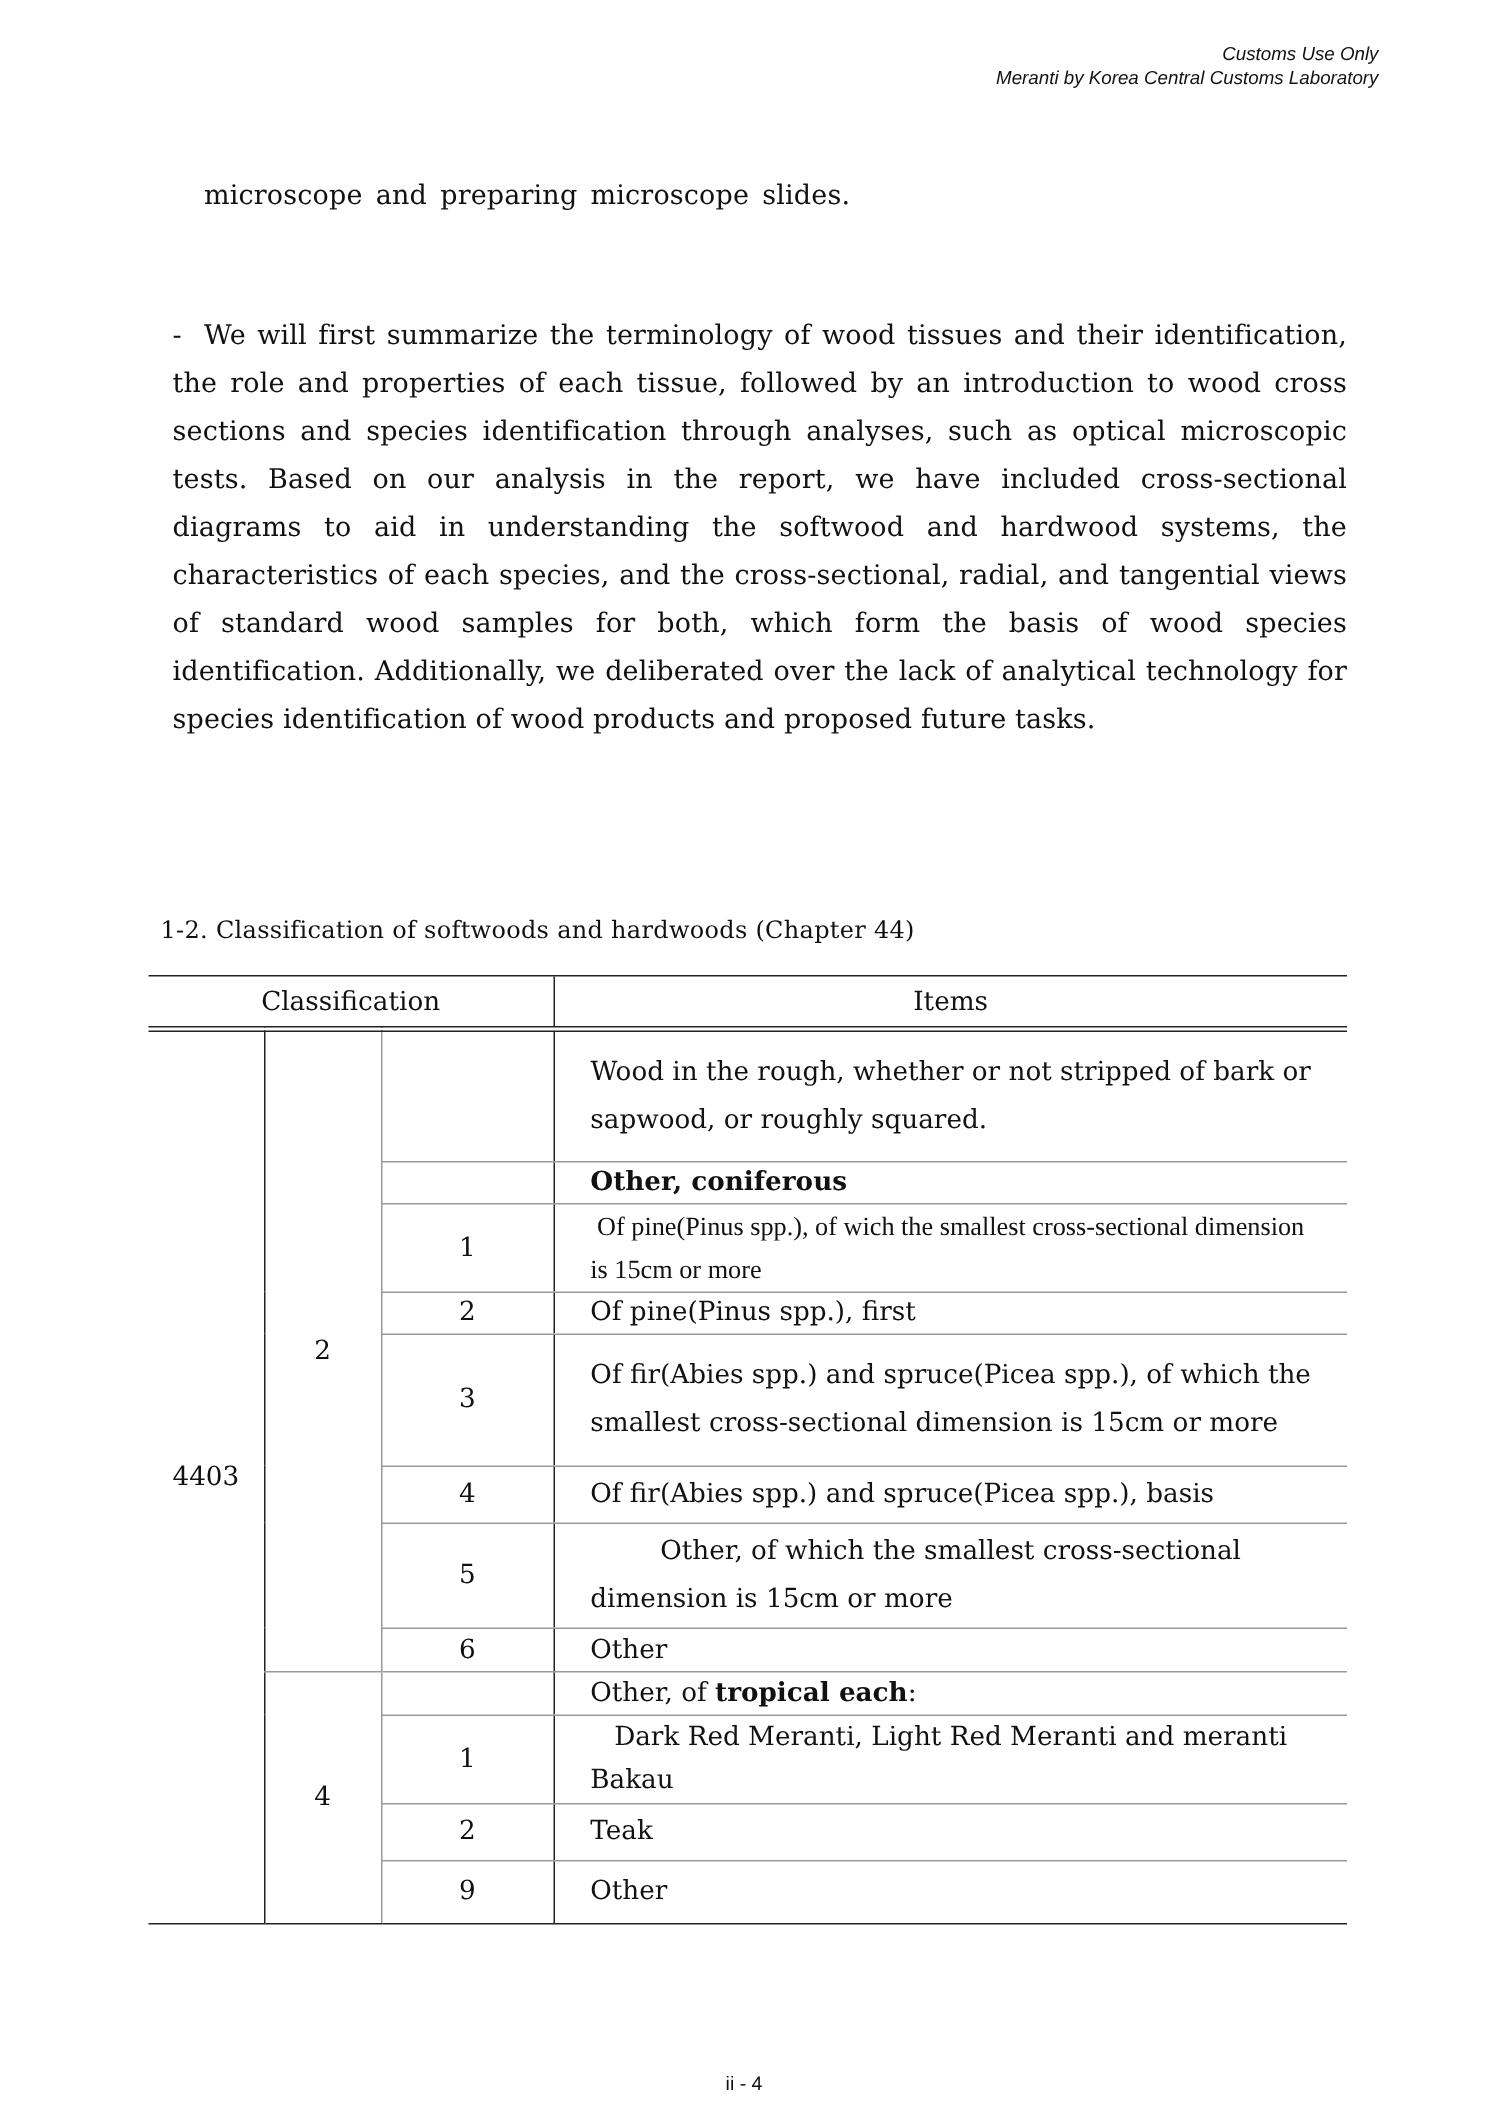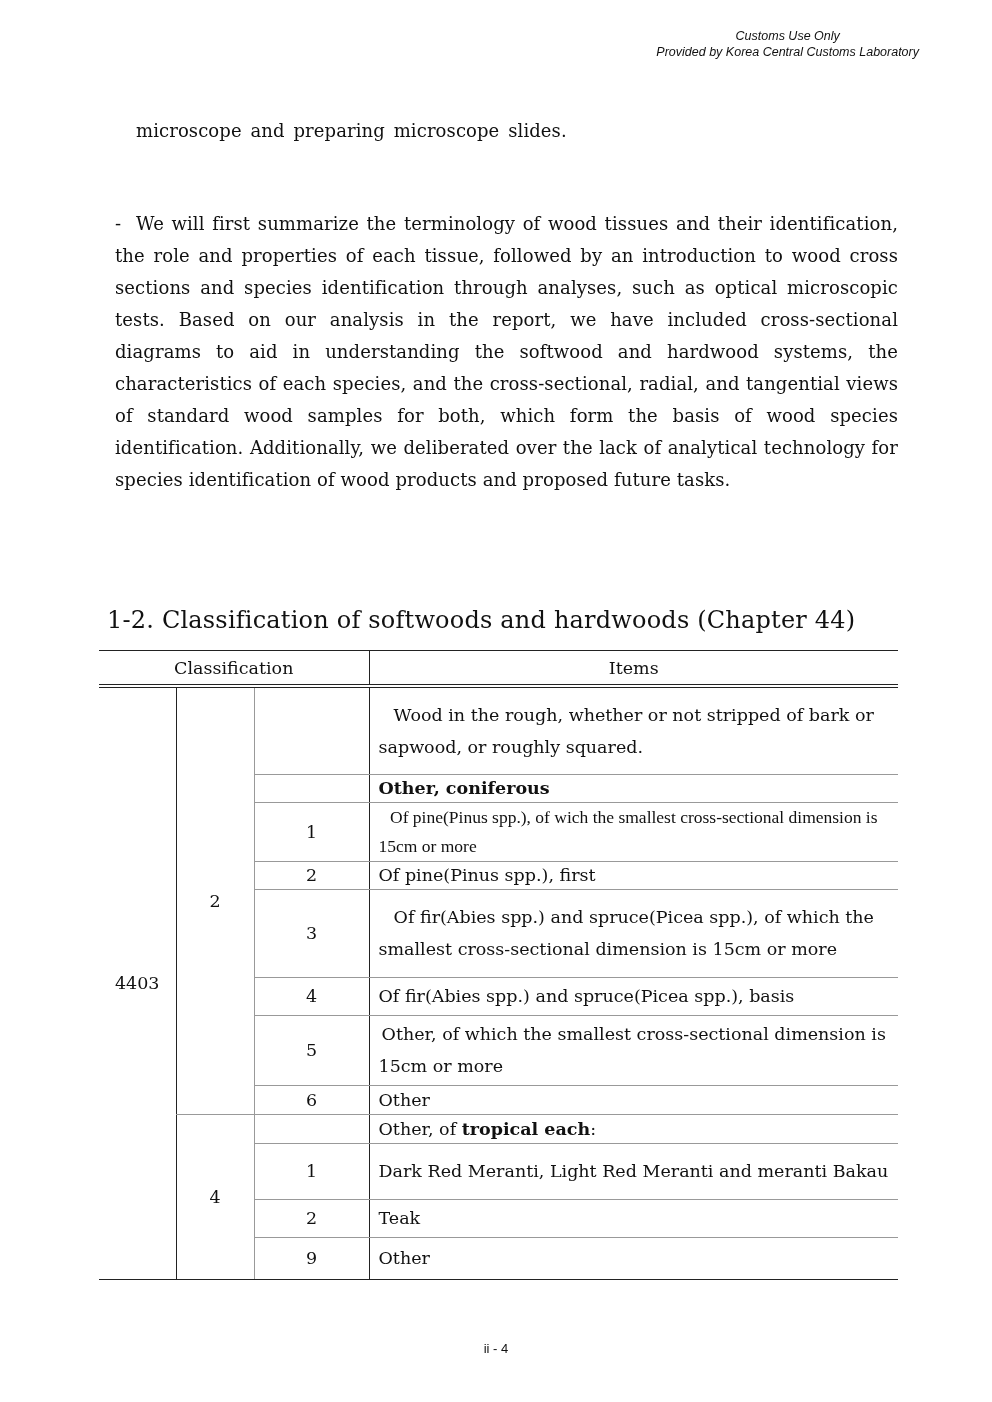--- a/index.html
+++ b/index.html
@@ -1,70 +1,70 @@
 <!DOCTYPE html>
 <html><head>
   <meta charset="utf-8">
   <style>
     html, body { margin: 0; padding: 0; background: #ffffff; }
     body { width: 992px; height: 1402px; position: relative; overflow: hidden; color: #111; }
     .header-note {
-      position: absolute; right: 73px; top: 28px; text-align: center;
+      position: absolute; right: 73px; top: 28px; text-align: right;
       font-family: "Liberation Sans", sans-serif; font-style: italic; font-size: 12.5px; line-height: 16px; color: #111;
     }
     .serif { font-family: "DejaVu Serif", "Liberation Serif", serif; }
     .para-cont {
       position: absolute; left: 136px; top: 115px; width: 762px;
       font-size: 18px; line-height: 32px; word-spacing: 3px; letter-spacing: 0.1px;
     }
     .bullet-para {
       position: absolute; left: 115px; top: 208px; width: 783px;
       font-size: 18px; line-height: 32px; text-align: justify; text-align-last: left;
       letter-spacing: 0.1px;
     }
     .bullet-para .dash { display: inline-block; width: 21px; }
     .bullet-para .body-text { }
     .section-heading {
       position: absolute; left: 107px; top: 602px;
-      font-size: 24px; line-height: 36px; letter-spacing: 0.2px;
+      font-size: 16px; line-height: 36px; letter-spacing: 0.2px;
     }
     table.cls {
       position: absolute; left: 99px; top: 650px; width: 799px;
       border-collapse: collapse; font-size: 17.5px; table-layout: fixed;
     }
     table.cls td, table.cls th { padding: 0; vertical-align: middle; text-align: center; }
     table.cls th {
       font-weight: normal; height: 33px; border-top: 1.5px solid #222;
       border-bottom: 4px double #222;
     }
     .c1 { width: 77px; }
     .c2 { width: 78px; }
     .c3 { width: 115px; }
     .c4 { width: auto; }
     .b-left-dark { border-left: 1.5px solid #222; margin-left: 24px; }
     .b-left-gray { border-left: 1.5px solid #999; }
     .row-b { border-bottom: 1.5px solid #999; }
     .center { text-align: center; }
     .item {
-      padding: 0 9px !important; text-align: justify; text-align-last: left;
+      padding: 0 24px !important; text-align: justify; text-align-last: left;
       line-height: 32px;
     }
     .bold { font-weight: bold; }
     .last-row td { border-bottom: 1.5px solid #222; }
     .page-num {
-      position: absolute; left: 0; width: 992px; top: 1341px; text-align: center;
+      position: absolute; left: 0; width: 992px; top: 1381px; text-align: center;
       font-family: "Liberation Sans", sans-serif; font-size: 13px; color: #111;
     }
   </style>
 </head>
 <body>
 
 <div class="header-note">
   <div>Customs Use Only</div>
-  <div>Provided by Korea Central Customs Laboratory</div>
+  <div>Meranti by Korea Central Customs Laboratory</div>
 </div>
 
 <div class="para-cont serif">microscope and preparing microscope slides.</div>
 
 <div class="bullet-para serif indent">
   <span class="dash">-</span><span class="body-text">We will first summarize the terminology of wood tissues and their identification, the role and properties of each tissue, followed by an introduction to wood cross sections and species identification through analyses, such as optical microscopic tests. Based on our analysis in the report, we have included cross-sectional diagrams to aid in understanding the softwood and hardwood systems, the characteristics of each species, and the cross-sectional, radial, and tangential views of standard wood samples for both, which form the basis of wood species identification. Additionally, we deliberated over the lack of analytical technology for species identification of wood products and proposed future tasks.</span>
 </div>
 
 <div class="section-heading serif">1-2. Classification of softwoods and hardwoods (Chapter 44)</div>
 

